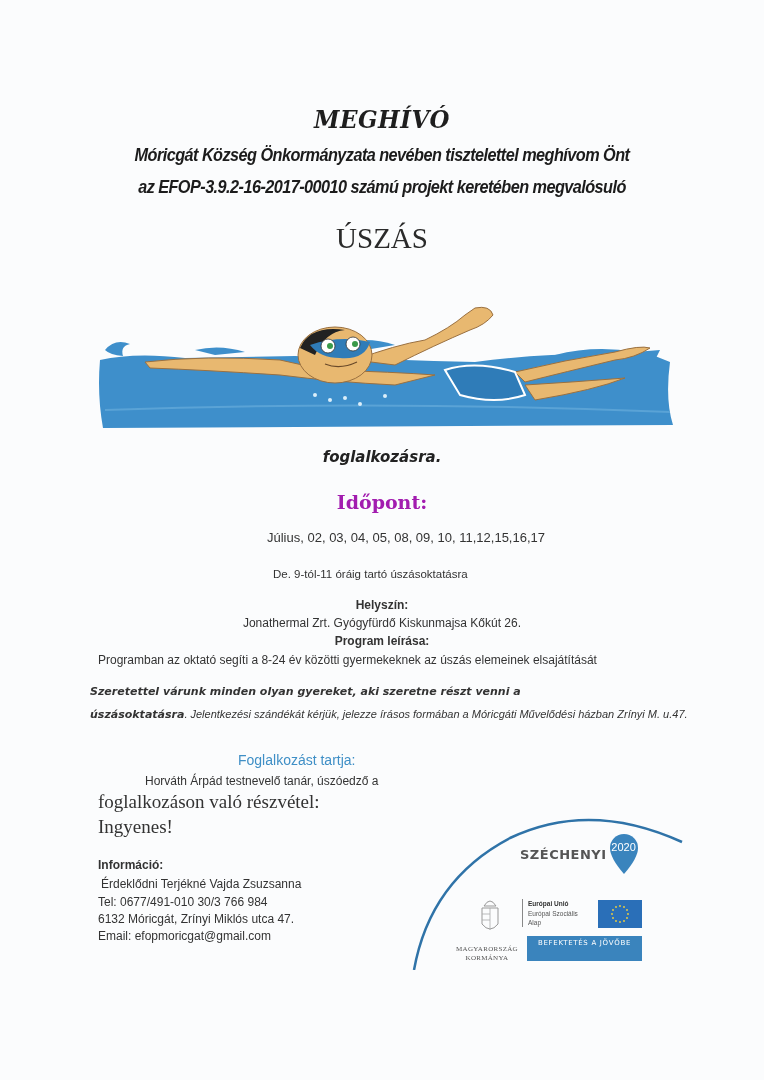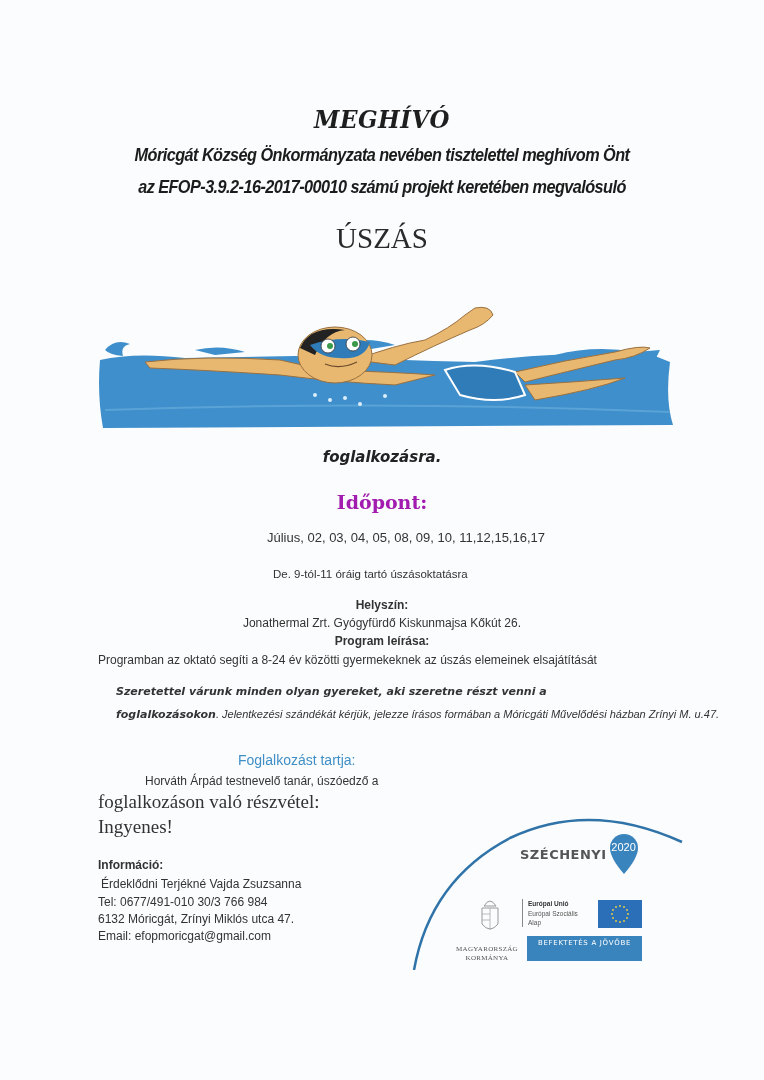--- a/index.html
+++ b/index.html
@@ -38,21 +38,21 @@
     top: 491px; font-family: "DejaVu Serif", serif; font-weight: bold; font-size: 19px; color: #a21caf;
   }
   .dates { top: 530px; font-size: 13px; color: #333; padding-left: 24px; }
   .time-text { top: 568px; left: 258px; font-size: 11.5px; color: #333; margin-left: 15px; }
   .helyszin-label { top: 598px; font-size: 12px; font-weight: bold; color: #333; }
   .helyszin-value { top: 616px; font-size: 12px; color: #333; }
   .program-label { top: 634px; font-size: 12px; font-weight: bold; color: #333; }
   .program-desc { top: 653px; left: 98px; font-size: 12px; color: #333; white-space: nowrap; }
 
   .welcome {
-    top: 680px; left: 116px; width: 620px; font-size: 11.5px; line-height: 22px; color: #333;
+    top: 680px; left: 90px; width: 620px; font-size: 11.5px; line-height: 22px; color: #333;
   }
   .welcome .bold { font-family: "DejaVu Sans", sans-serif; font-weight: bold; font-style: italic; font-size: 11px; }
   .welcome .it { font-style: italic; font-size: 11px; }
 
   .tartja-label { top: 752px; left: 238px; font-size: 14px; color: #3f8fc6; }
   .tartja-value { top: 774px; left: 145px; font-size: 12px; color: #333; }
   .reszvetel { top: 791px; left: 98px; font-family: "Liberation Serif", serif; font-size: 19px; color: #333; }
   .ingyenes { top: 816px; left: 98px; font-family: "Liberation Serif", serif; font-size: 19px; color: #333; }
 
   .info-label { top: 858px; left: 98px; font-size: 12px; font-weight: bold; color: #333; }
@@ -121,21 +121,21 @@
 <div class="abs center idopont-label">Időpont:</div>
 <div class="abs center dates">Július, 02, 03, 04, 05, 08, 09, 10, 11,12,15,16,17</div>
 <div class="abs time-text">De. 9-tól-11 óráig tartó úszásoktatásra</div>
 <div class="abs center helyszin-label">Helyszín:</div>
 <div class="abs center helyszin-value">Jonathermal  Zrt.  Gyógyfürdő Kiskunmajsa Kőkút 26.</div>
 <div class="abs center program-label">Program leírása:</div>
 <div class="abs program-desc">Programban az oktató segíti a 8-24 év közötti gyermekeknek az úszás elemeinek elsajátítását</div>
 
 <div class="abs welcome">
   <span class="bold">Szeretettel várunk minden olyan gyereket, aki szeretne részt venni a</span><br>
-  <span class="bold">foglalkozásokon</span><span class="it">. Jelentkezési szándékát kérjük, jelezze írásos formában a Móricgáti Művelődési házban Zrínyi M. u.47.</span>
+  <span class="bold">úszásoktatásra</span><span class="it">. Jelentkezési szándékát kérjük, jelezze írásos formában a Móricgáti Művelődési házban Zrínyi M. u.47.</span>
 </div>
 
 <div class="abs tartja-label">Foglalkozást tartja:</div>
 <div class="abs tartja-value">Horváth Árpád testnevelő tanár, úszóedző a</div>
 <div class="abs reszvetel">foglalkozáson való részvétel:</div>
 <div class="abs ingyenes">Ingyenes!</div>
 
 <div class="abs info-label">Információ:</div>
 <div class="abs info-line il1">Érdeklődni Terjékné Vajda Zsuzsanna</div>
 <div class="abs info-line il2">Tel: 0677/491-010 30/3 766 984</div>

